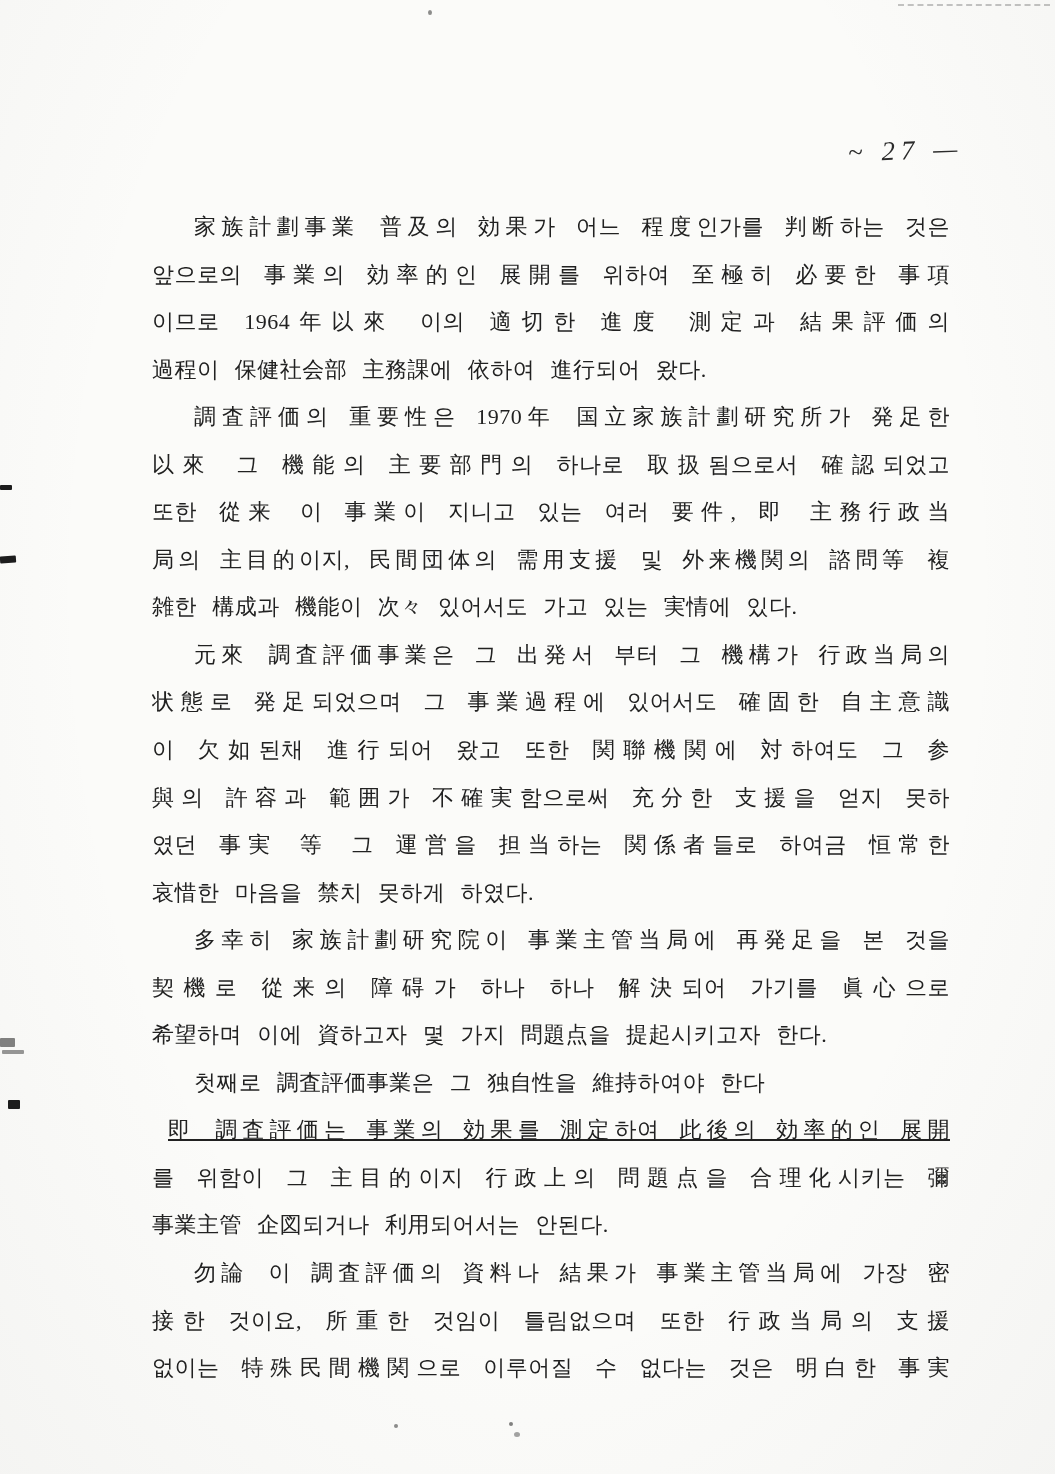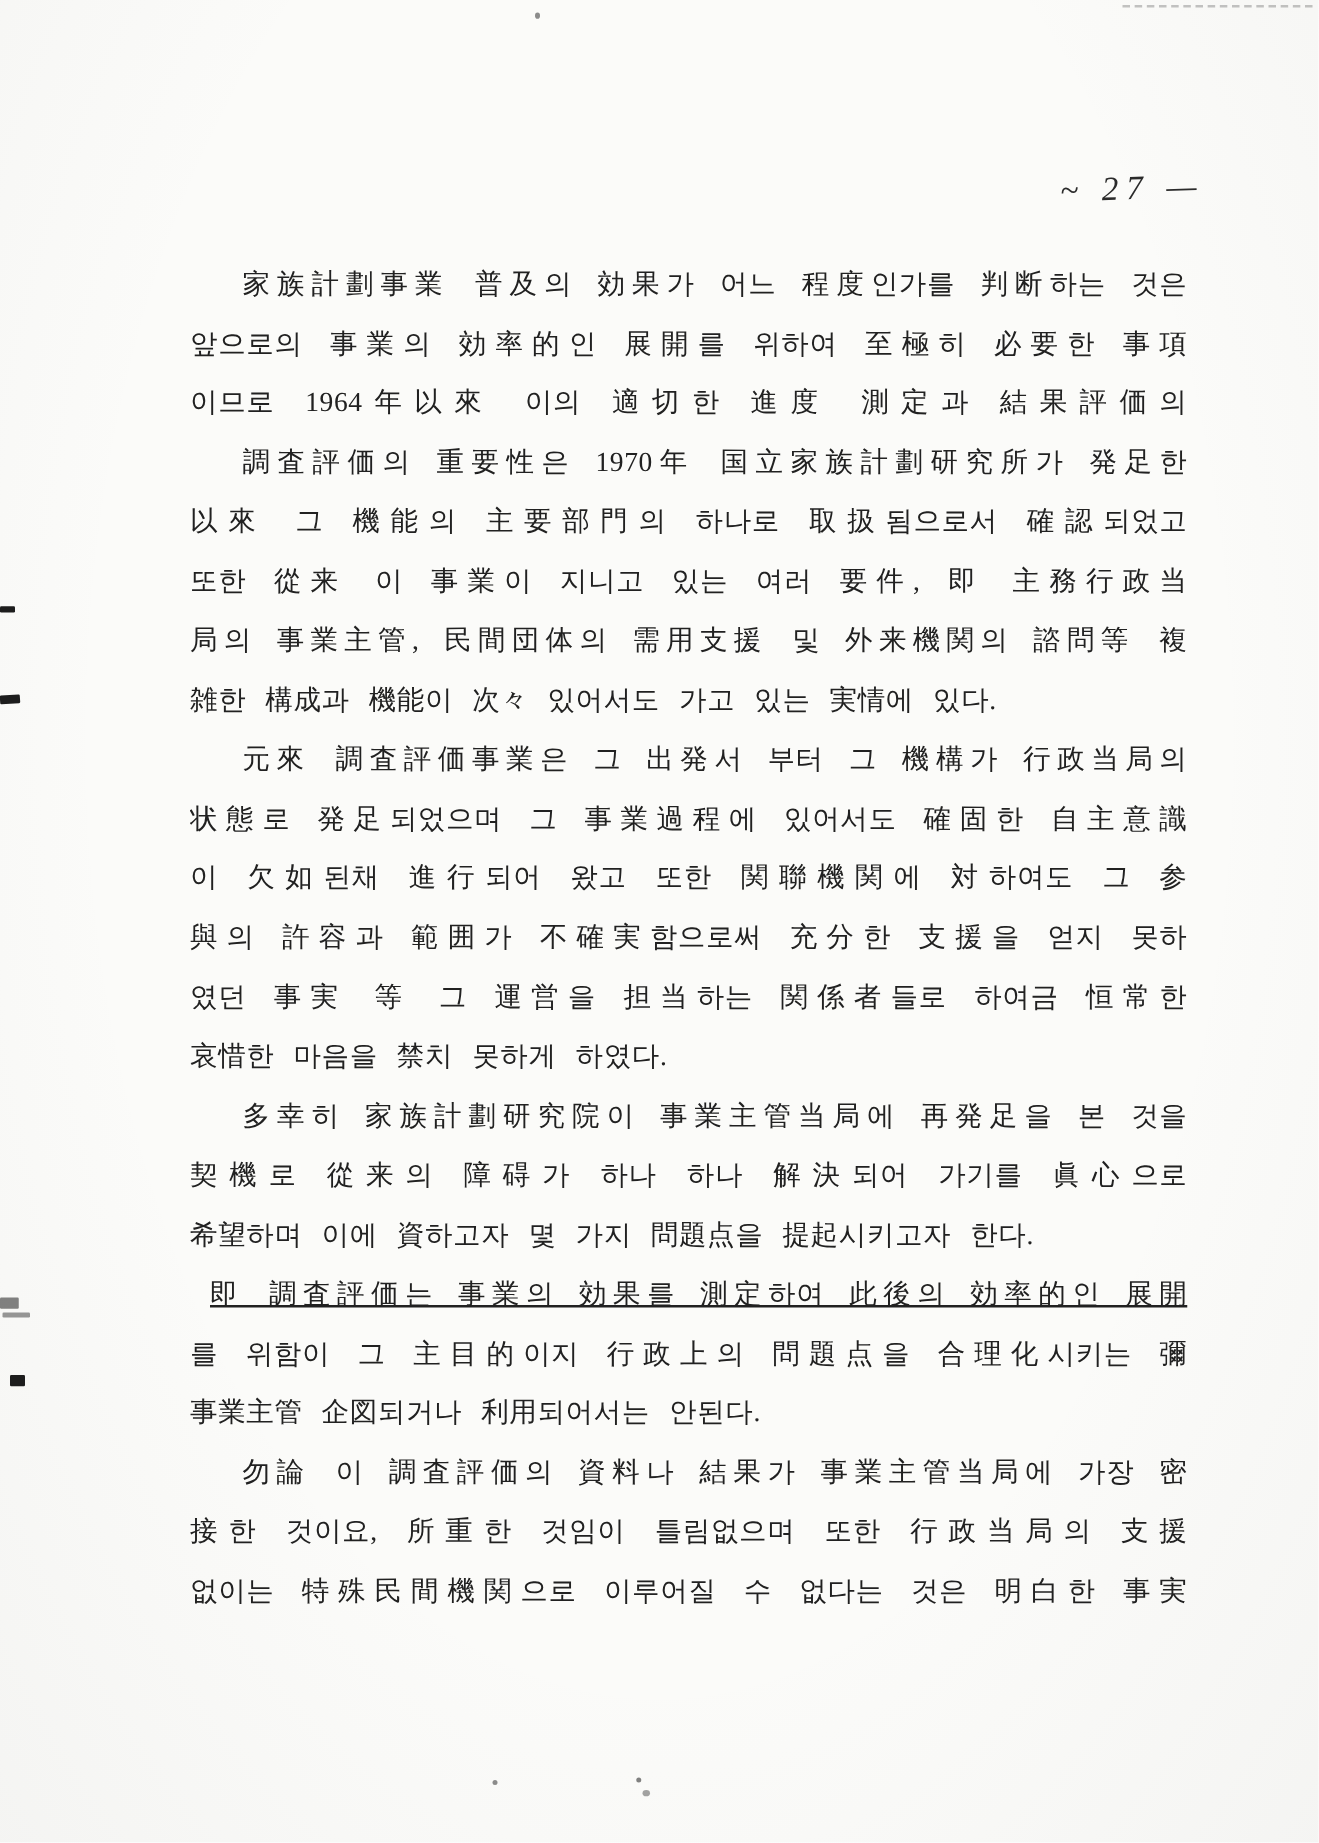--- a/index.html
+++ b/index.html
@@ -68,34 +68,36 @@
 <body>
 
 <div class="page">
   <div class="topline"></div>
   <div class="pagenum">~ 27 —</div>
 
   <div class="doc">
       <div class="line ind just">家族計劃事業 普及의 効果가 어느 程度인가를 判断하는 것은</div>
       <div class="line just">앞으로의 事業의 効率的인 展開를 위하여 至極히 必要한 事項</div>
       <div class="line just">이므로 1964年以來 이의 適切한 進度 測定과 結果評価의</div>
+      <div class="line">過程이 保健社会部 主務課에 依하여 進行되어 왔다.</div>
       <div class="line ind just">調査評価의 重要性은 1970年 国立家族計劃研究所가 発足한</div>
       <div class="line just">以來 그 機能의 主要部門의 하나로 取扱됨으로서 確認되었고</div>
       <div class="line just">또한 從来 이 事業이 지니고 있는 여러 要件, 即 主務行政当</div>
-      <div class="line just">局의 事業主管, 民間団体의 需用支援 및 外来機関의 諮問等 複</div>
+      <div class="line just">局의 主目的이지, 民間団体의 需用支援 및 外来機関의 諮問等 複</div>
       <div class="line">雑한 構成과 機能이 次々 있어서도 가고 있는 実情에 있다.</div>
       <div class="line ind just">元來 調査評価事業은 그 出発서 부터 그 機構가 行政当局의</div>
       <div class="line just">状態로 発足되었으며 그 事業過程에 있어서도 確固한 自主意識</div>
       <div class="line just">이 欠如된채 進行되어 왔고 또한 関聯機関에 対하여도 그 参</div>
       <div class="line just">與의 許容과 範囲가 不確実함으로써 充分한 支援을 얻지 못하</div>
       <div class="line just">였던 事実 等 그 運営을 担当하는 関係者들로 하여금 恒常한</div>
       <div class="line">哀惜한 마음을 禁치 못하게 하였다.</div>
       <div class="line ind just">多幸히 家族計劃研究院이 事業主管当局에 再発足을 본 것을</div>
       <div class="line just">契機로 從来의 障碍가 하나 하나 解決되어 가기를 眞心으로</div>
       <div class="line">希望하며 이에 資하고자 몇 가지 問題点을 提起시키고자 한다.</div>
+      <div class="line ind">첫째로 調査評価事業은 그 独自性을 維持하여야 한다</div>
       <div class="line ind2 just">即 調査評価는 事業의 効果를 測定하여 此後의 効率的인 展開</div>
       <div class="line just">를 위함이 그 主目的이지 行政上의 問題点을 合理化시키는 彌</div>
       <div class="line">事業主管 企図되거나 利用되어서는 안된다.</div>
       <div class="line ind just">勿論 이 調査評価의 資料나 結果가 事業主管当局에 가장 密</div>
       <div class="line just">接한 것이요, 所重한 것임이 틀림없으며 또한 行政当局의 支援</div>
       <div class="line just">없이는 特殊民間機関으로 이루어질 수 없다는 것은 明白한 事実</div>
     </div>
 
   <div class="speck sp1"></div>
   <div class="speck sp2"></div>

